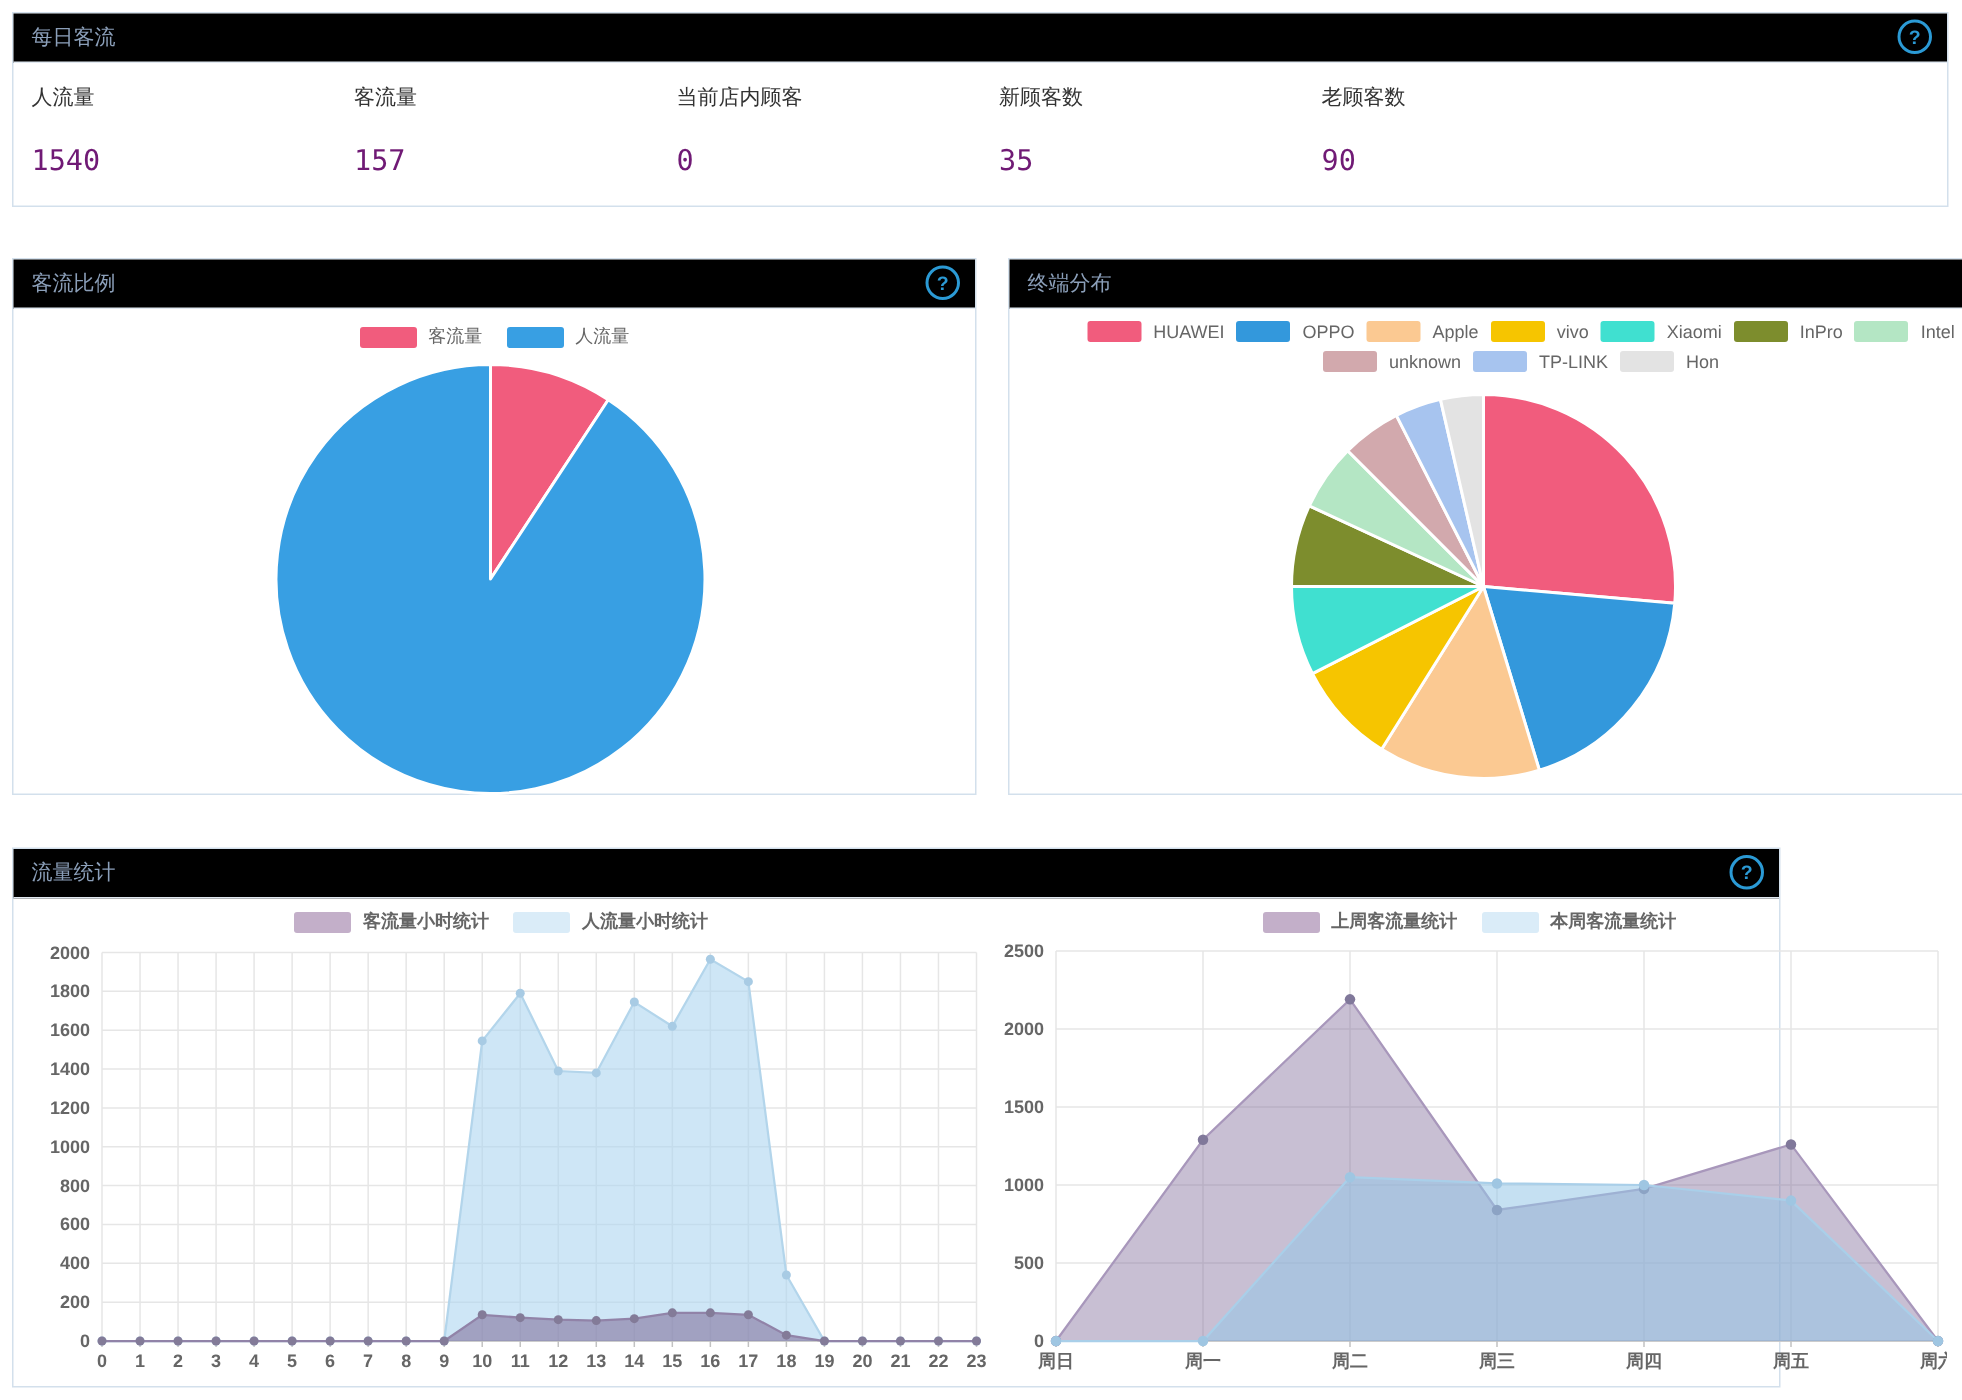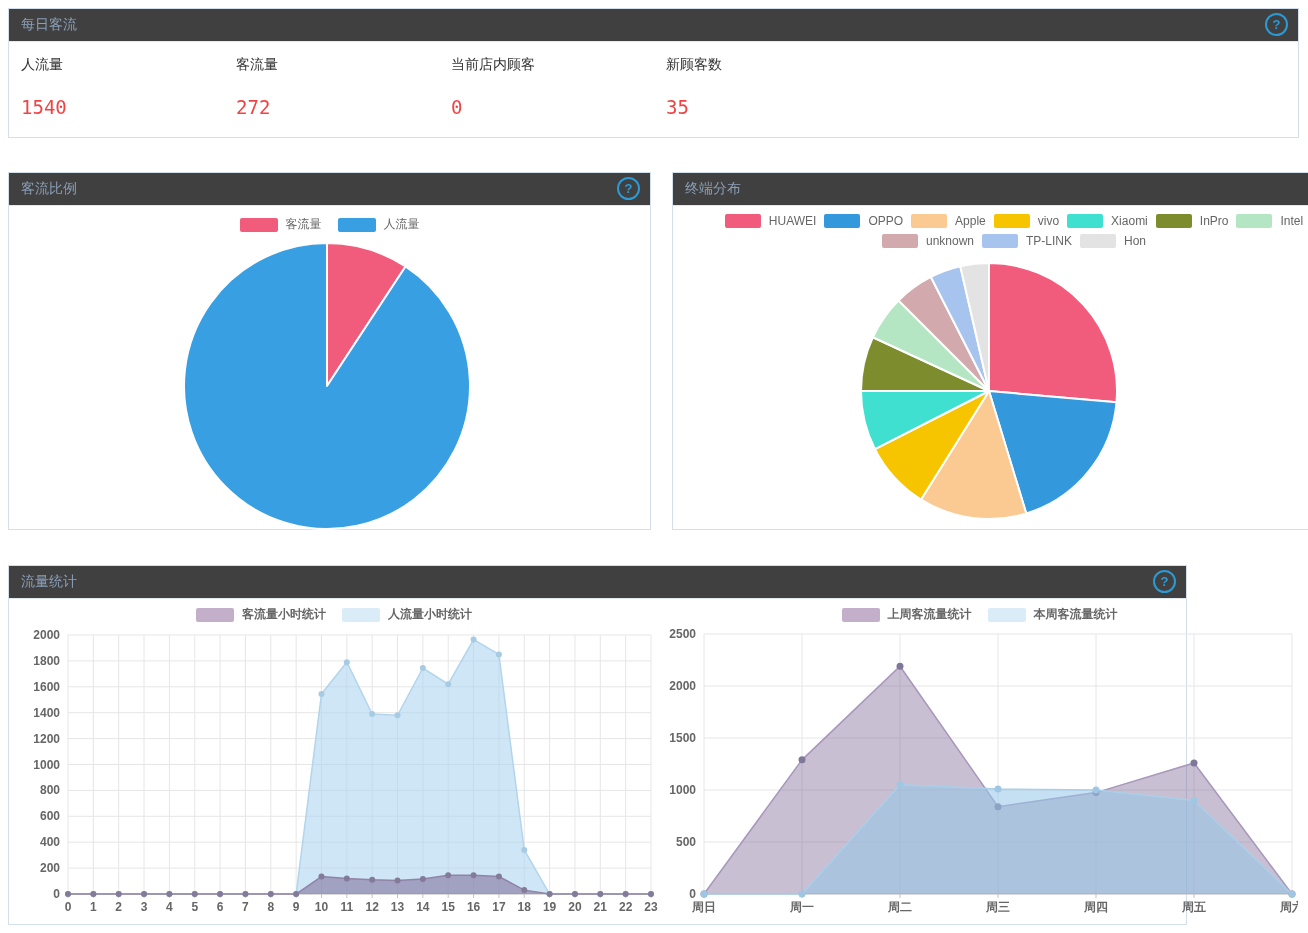--- a/index.html
+++ b/index.html
@@ -1,27 +1,27 @@
 <!DOCTYPE html>
 <html><head>
 <meta charset="utf-8">
 <style>
   html,body{margin:0;padding:0;background:#fff;}
   body{font-family:"Liberation Sans",sans-serif;}
   .page{position:relative;width:1308px;height:933px;background:#fff;overflow:hidden;}
   .panel{position:absolute;border:1px solid #d3e0ec;background:#fff;box-sizing:border-box;}
-  .panel-header{height:32px;background:#404040;border-bottom:1px solid #e1e9f1;position:relative;}
+  .panel-header{height:32px;background:#000000;border-bottom:1px solid #e1e9f1;position:relative;}
   .panel-title{display:inline-block;line-height:31px;padding-left:12px;font-size:14px;color:#8b9fb9;}
   .help{position:absolute;right:10px;top:4px;width:19px;height:19px;border:2px solid #2b9ad5;border-radius:50%;
         color:#2b9ad5;font-size:13px;font-weight:bold;text-align:center;line-height:19px;cursor:pointer;background:transparent;}
   
   .stats{display:flex;padding:14px 0 0 12px;}
   .stat{width:215px;}
   .stat-label{font-size:14px;color:#333;}
-  .stat-value{margin-top:22px;font-size:19px;color:#ef4444;font-family:"DejaVu Sans Mono","Liberation Mono",monospace;}
+  .stat-value{margin-top:22px;font-size:19px;color:#701a75;font-family:"DejaVu Sans Mono","Liberation Mono",monospace;}
   
   .legend{position:absolute;left:0;right:0;display:flex;justify-content:center;align-items:center;}
   .legend-col{position:absolute;left:0;right:0;display:flex;flex-direction:column;}
   .legend-row{display:flex;justify-content:center;align-items:center;margin-bottom:6px;}
   .legend-item{display:flex;align-items:center;margin:0 8px;cursor:pointer;}
   .legend-item.tight{margin:0 4px;}
   .swatch{width:38px;height:14px;border-radius:2px;flex:none;}
   .legend-item.tight .swatch{width:36px;}
   .legend-label{margin-left:8px;font-size:12px;color:#666;white-space:nowrap;}
   .chart-svg{position:absolute;left:0;top:32px;}
@@ -39,29 +39,33 @@
       <span class="panel-title">每日客流</span>
       <span class="help">?</span>
     </div>
     <div class="stats" id="stats-row">
         <div class="stat">
           <div class="stat-label">人流量</div>
           <div class="stat-value">1540</div>
         </div>
         <div class="stat">
           <div class="stat-label">客流量</div>
-          <div class="stat-value">272</div>
+          <div class="stat-value">157</div>
         </div>
         <div class="stat">
           <div class="stat-label">当前店内顾客</div>
           <div class="stat-value">0</div>
         </div>
         <div class="stat">
           <div class="stat-label">新顾客数</div>
           <div class="stat-value">35</div>
+        </div>
+        <div class="stat">
+          <div class="stat-label">老顾客数</div>
+          <div class="stat-value">90</div>
         </div>
       </div>
   </section>
 
   <section class="panel" id="panel-ratio" style="left:8px;top:172px;width:643px;height:358px;">
     <div class="panel-header">
       <span class="panel-title">客流比例</span>
       <span class="help">?</span>
     </div>
     <div class="legend" id="legend-pie1" style="top:43px;">

